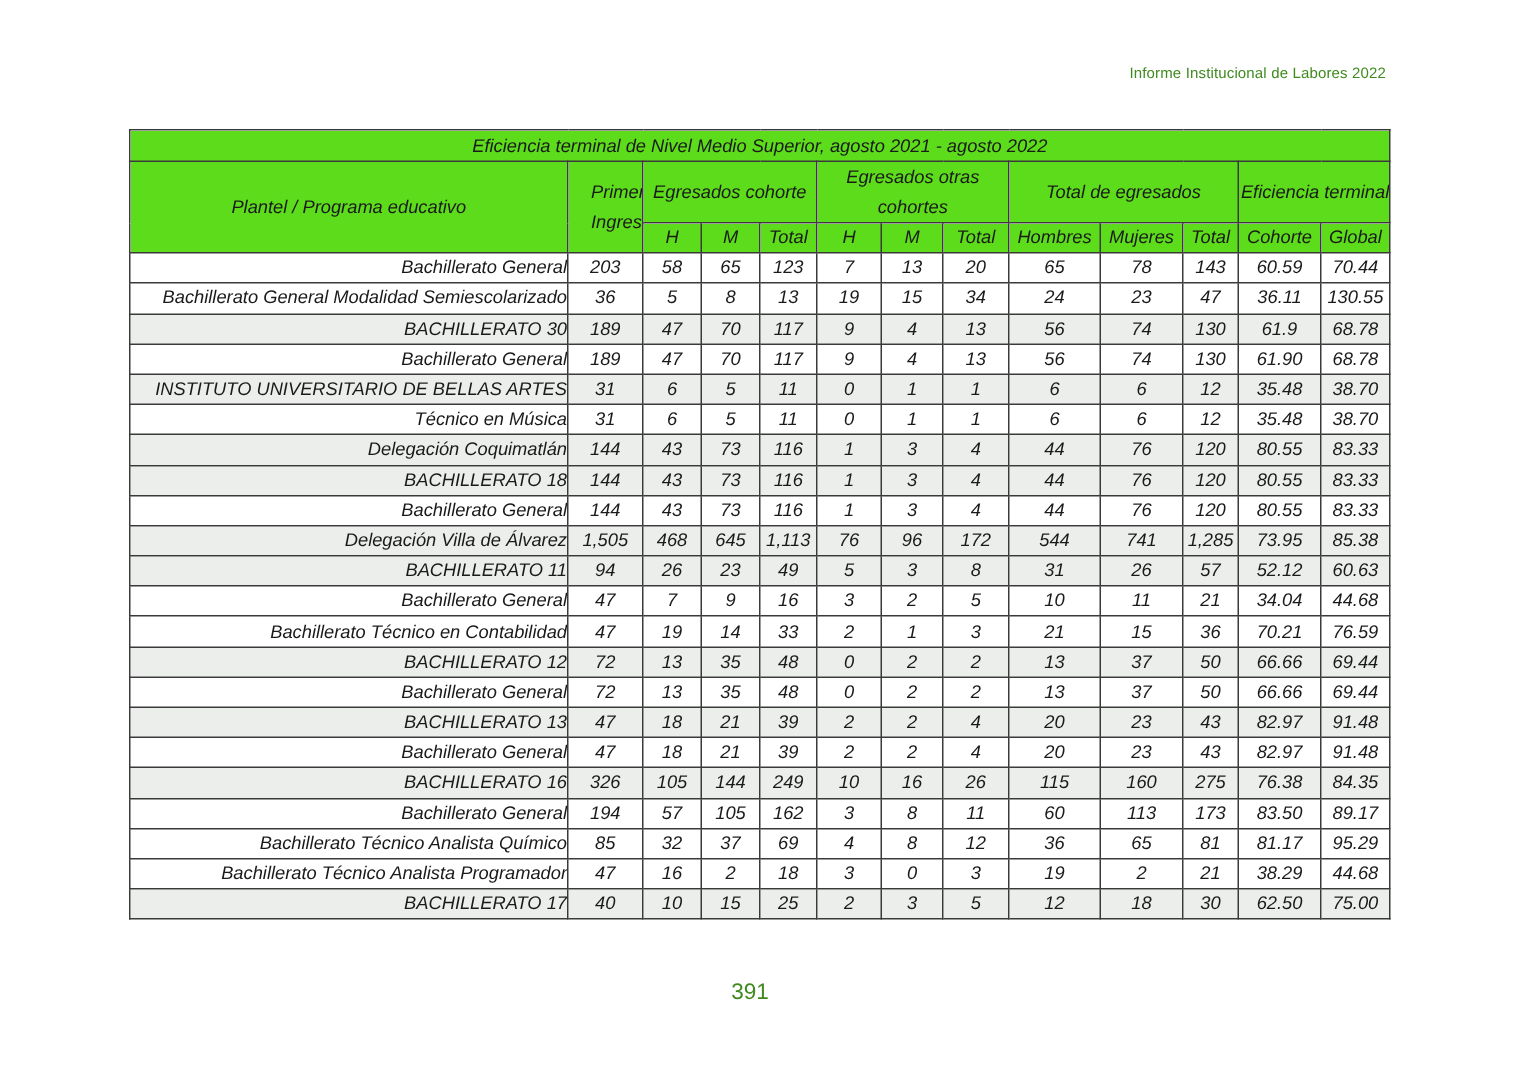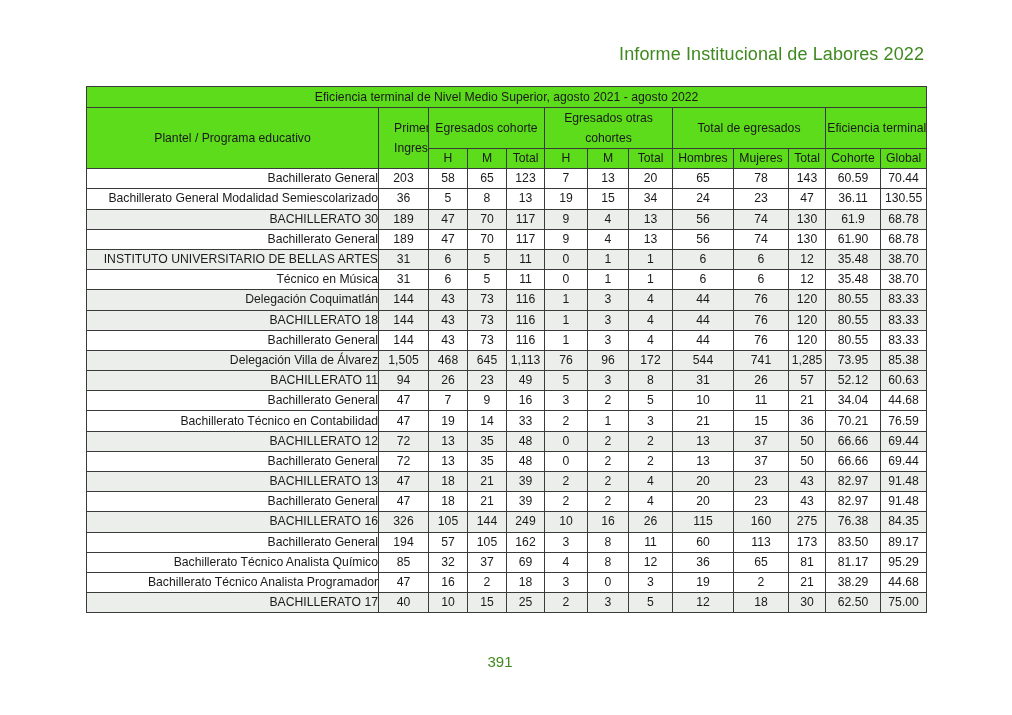--- a/index.html
+++ b/index.html
@@ -1,19 +1,19 @@
 <!DOCTYPE html>
 <html><head>
 <meta charset="utf-8">
 <style>
   html, body { margin:0; padding:0; background:#ffffff; }
   body { width:1012px; height:715px; position:relative; overflow:hidden; font-family:"Liberation Sans", sans-serif; color:#1a1a1a; }
-  .running-head { position:absolute; top:44px; right:88px; font-size:18px; color:#3f8a1f; letter-spacing:0.1px; }
+  .running-head { position:absolute; top:44px; right:88px; font-size:10px; color:#3f8a1f; letter-spacing:0.1px; }
   .page-number { position:absolute; top:653px; left:0; width:1000px; text-align:center; font-size:15px; color:#3f8a1f; }
-  table.eff { position:absolute; left:86px; top:86px; border-collapse:collapse; table-layout:fixed; width:840px; font-size:12.2px; }
+  table.eff { position:absolute; left:86px; top:86px; border-collapse:collapse; table-layout:fixed; width:840px; font-size:12.2px;font-style:italic; }
   table.eff td, table.eff th { border:1px solid #3a3a3a; padding:0; height:19.2px; line-height:19px; white-space:nowrap; overflow:hidden; font-weight:normal; }
   table.eff th { background:#5ddc1b; color:#1a1a1a; text-align:center; }
   table.eff th.title { height:20px; }
   table.eff th.grp { height:40px; line-height:19px; }
   table.eff td { text-align:center; }
   table.eff td.name { text-align:right; padding-left:16px; }
   tr.shaded td { background:#eceeec; }
   tr.white td { background:#ffffff; }
   td.thick-l, th.thick-l { border-left:2px solid #9a9a9a; }
 </style>

